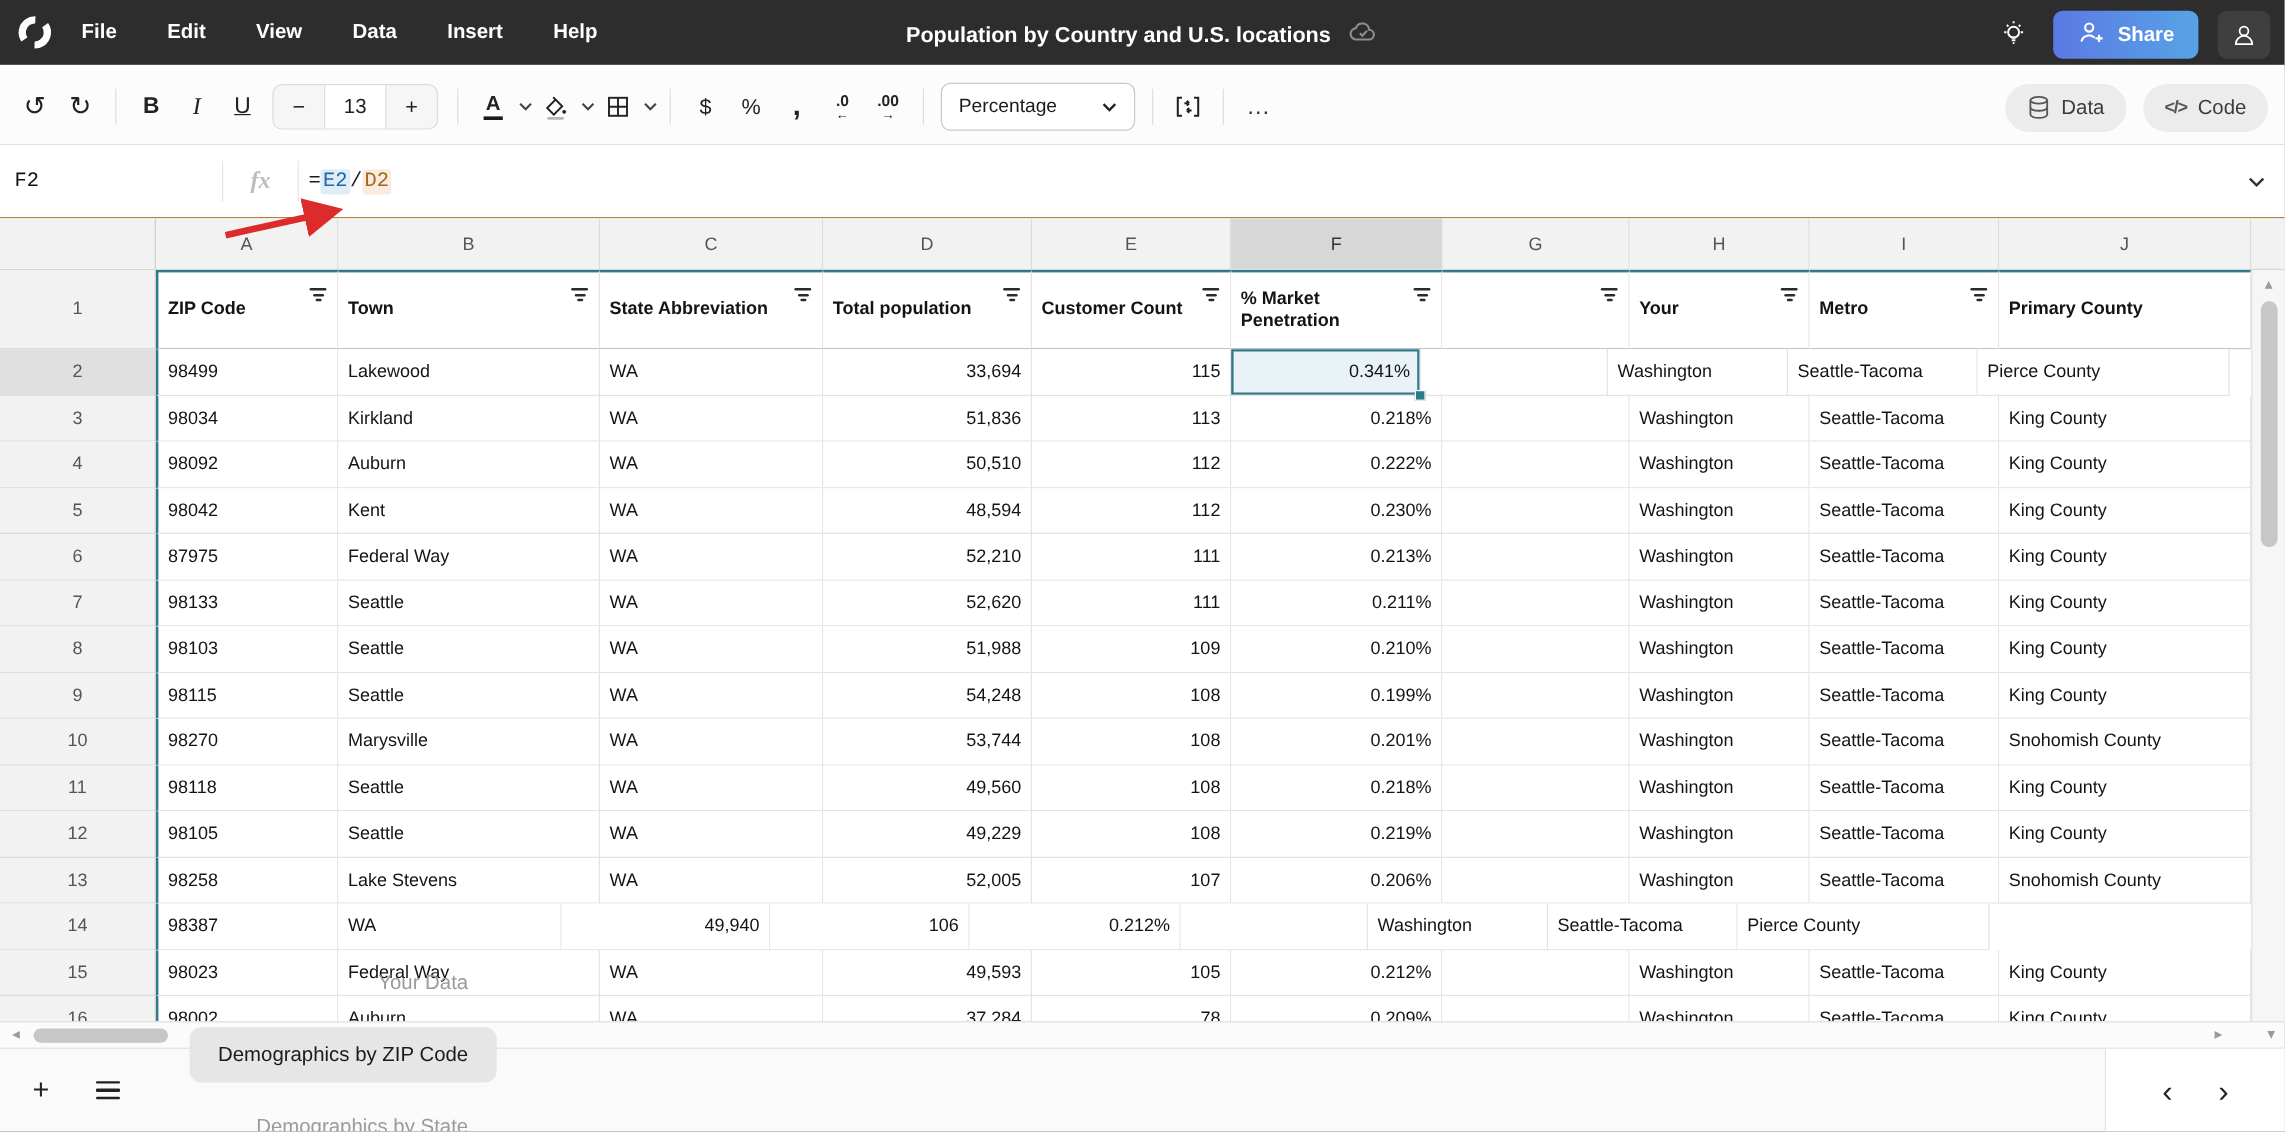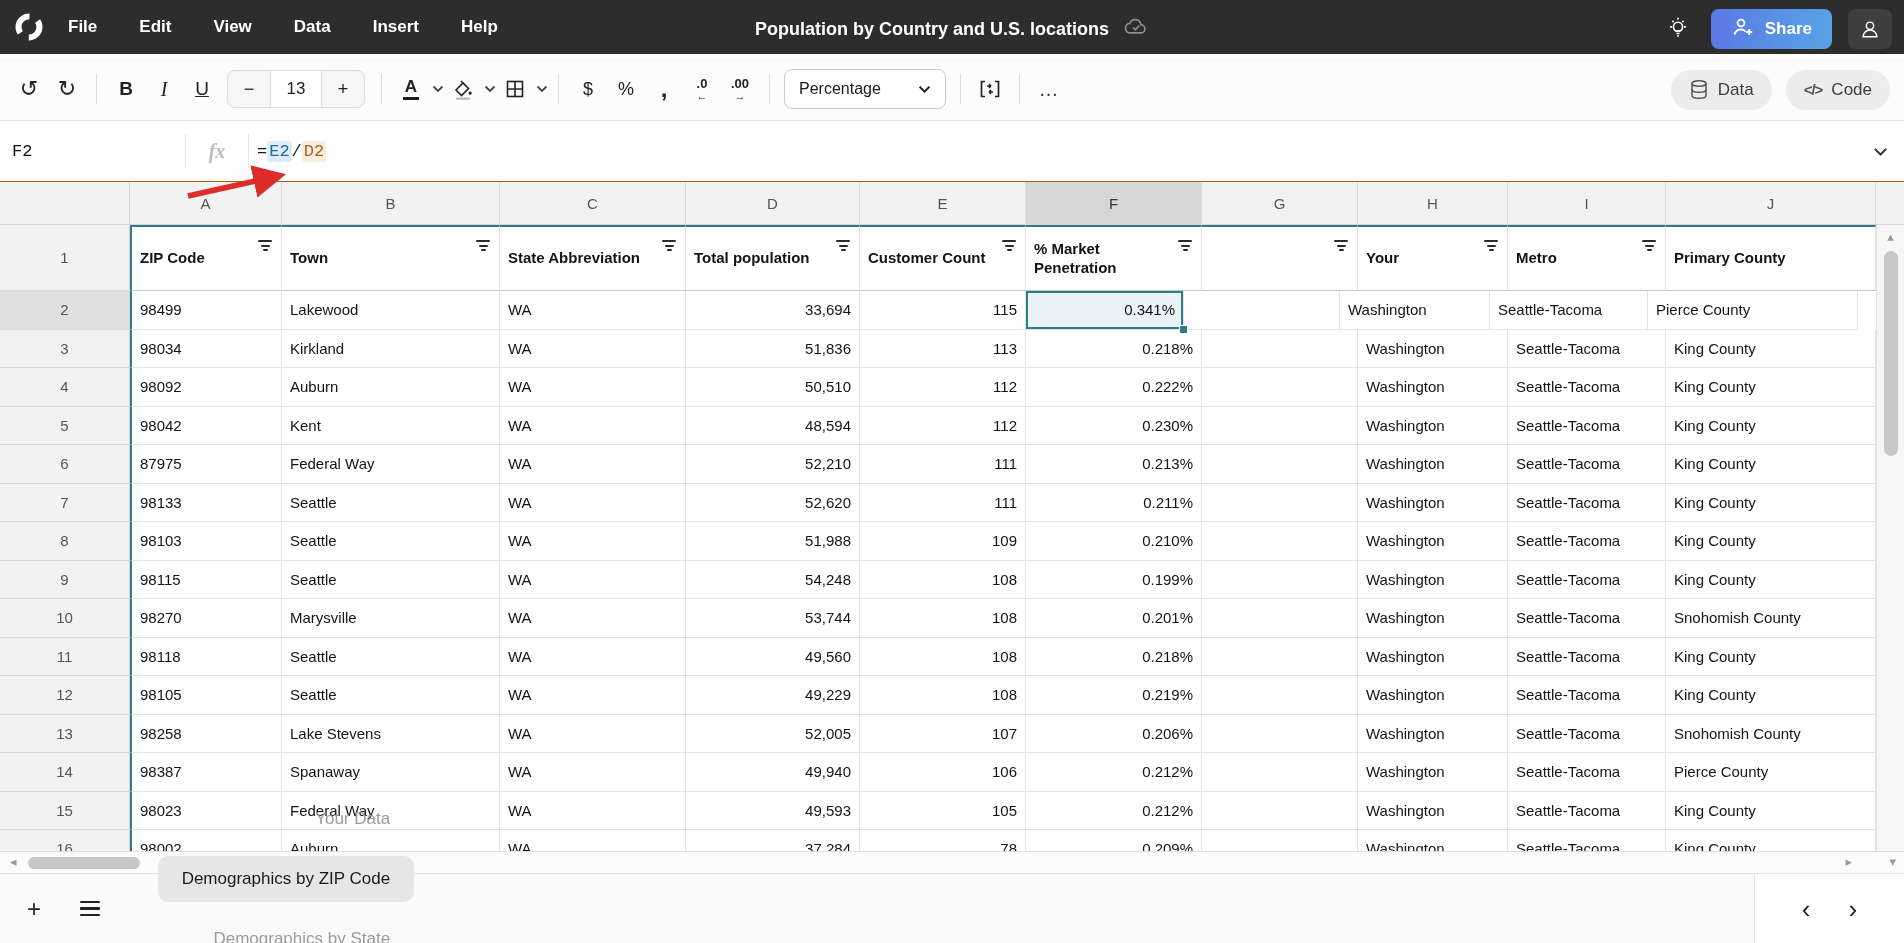--- a/index.html
+++ b/index.html
@@ -535,21 +535,20 @@
           <div class="cell num" style="width: 166px;">107</div>
           <div class="cell num" style="width: 176px;">0.206%</div>
           <div class="cell" style="width: 156px;"></div>
           <div class="cell" style="width: 150px;">Washington</div>
           <div class="cell" style="width: 158px;">Seattle-Tacoma</div>
           <div class="cell" style="width: 210px;">Snohomish County</div>
         </div>
         <div class="g-row" style="height: 38.5px;">
           <div class="gutter">14</div>
           <div class="cell col-first" style="width: 152px;">98387</div>
-          <div class="cell" style="width: 218px;">Spanaway</div>
           <div class="cell" style="width: 186px;">WA</div>
           <div class="cell num" style="width: 174px;">49,940</div>
           <div class="cell num" style="width: 166px;">106</div>
           <div class="cell num" style="width: 176px;">0.212%</div>
           <div class="cell" style="width: 156px;"></div>
           <div class="cell" style="width: 150px;">Washington</div>
           <div class="cell" style="width: 158px;">Seattle-Tacoma</div>
           <div class="cell" style="width: 210px;">Pierce County</div>
         </div>
         <div class="g-row" style="height: 38.5px;">

